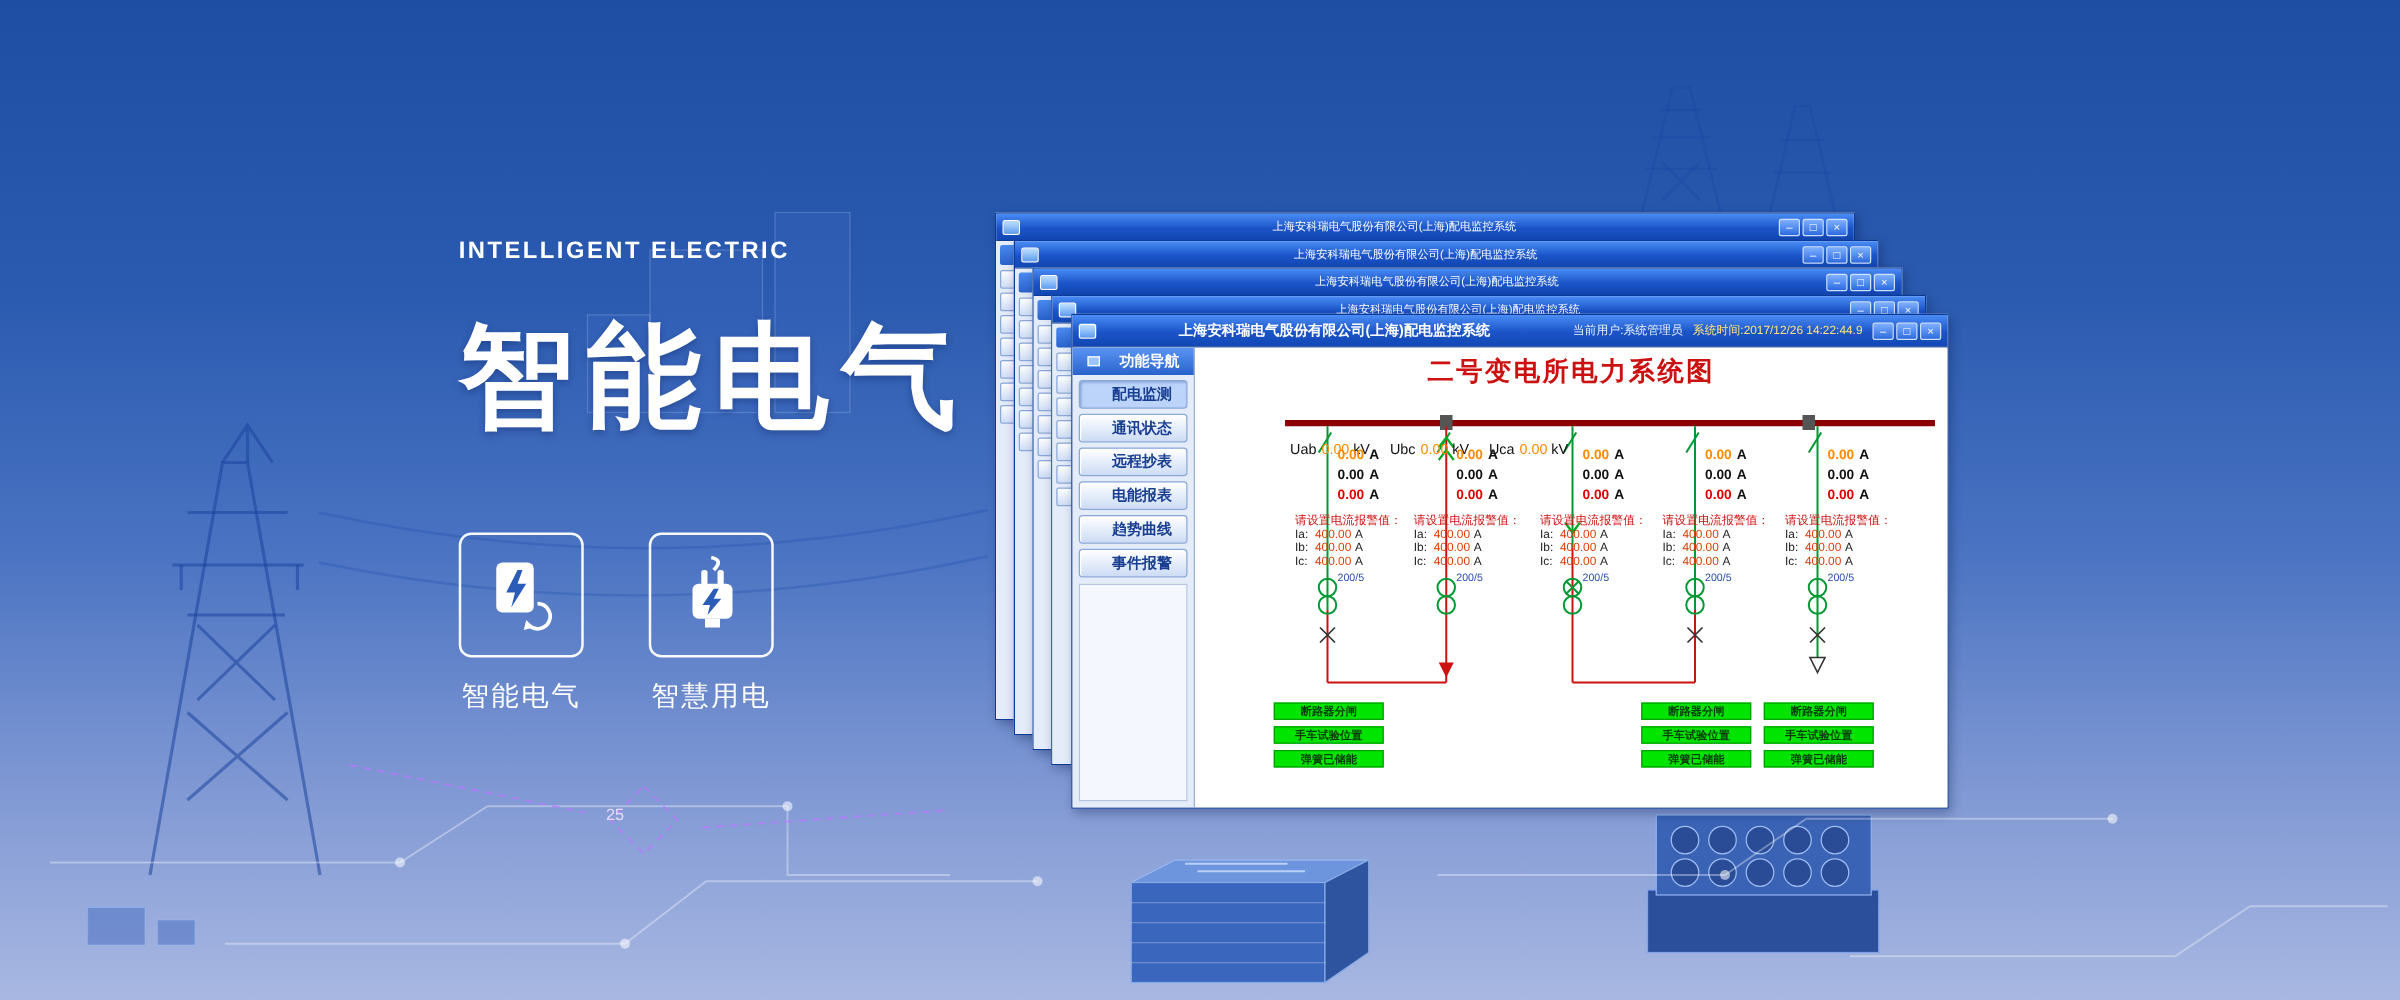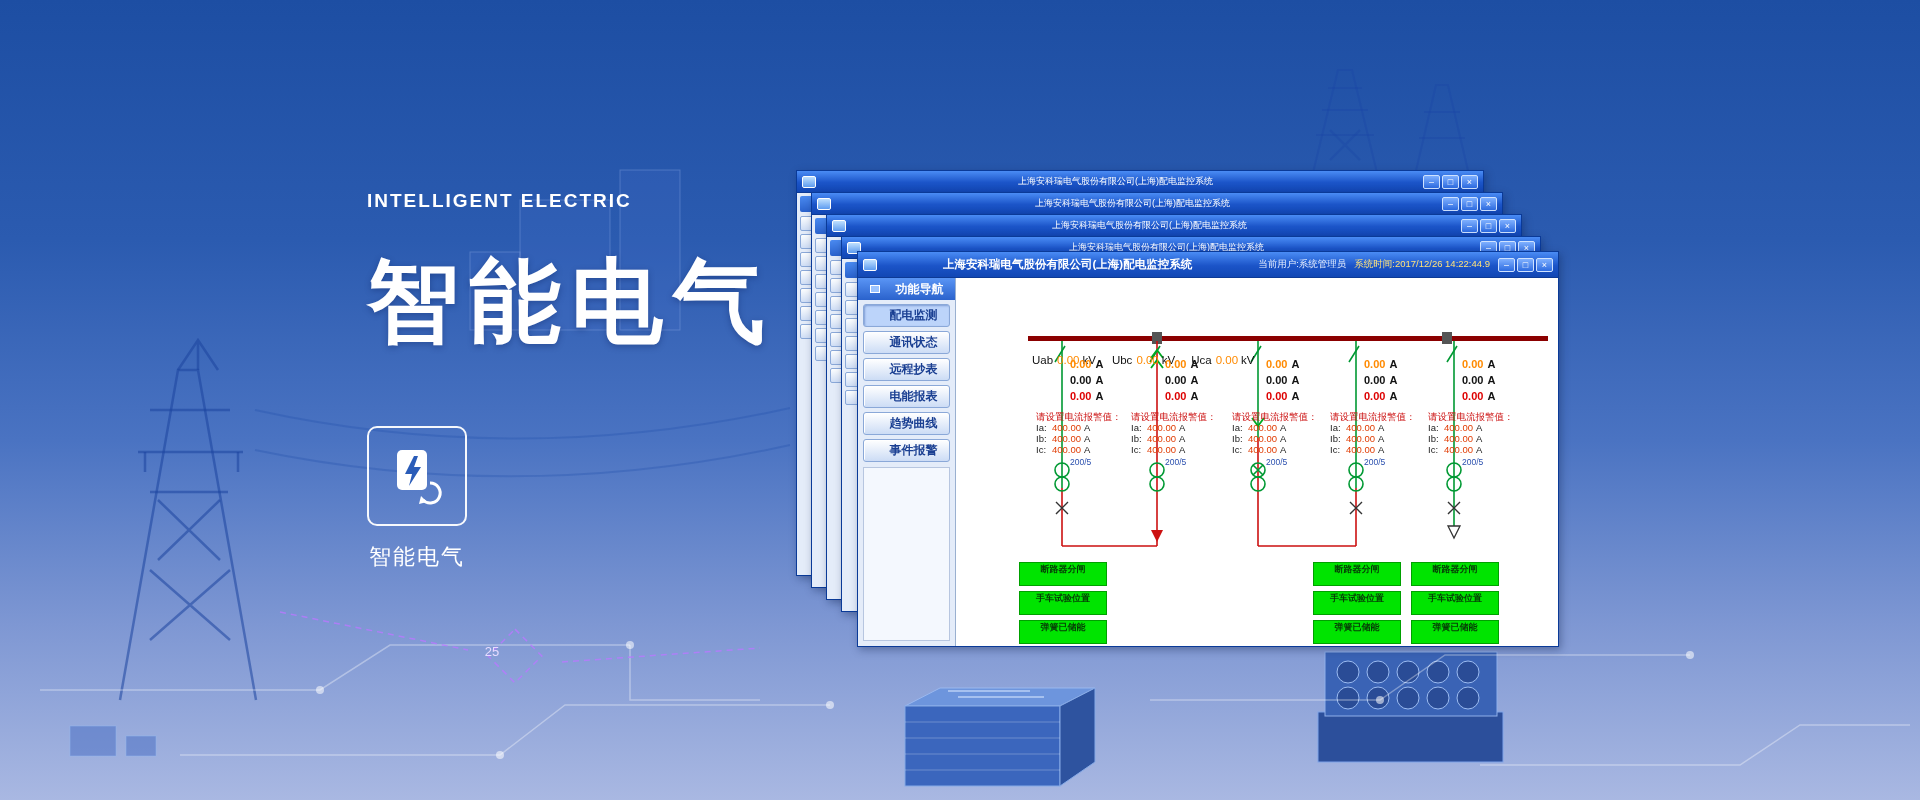--- a/index.html
+++ b/index.html
@@ -75,21 +75,21 @@
   .c-val.o { color:#ff8a00; } .c-val.k { color:#111; } .c-val.r { color:#dd0000; }
   .c-unit { color:#111; }
   .alarm { margin-top:5px; font-size:9.5px; line-height:11px; white-space:nowrap; }
   .alarm-head { color:#cc1111; }
   .a-lab { display:inline-block; width:16px; color:#222; }
   .a-val { color:#e03a00; }
   .a-unit { color:#222; margin-left:3px; }
   .ct { font-size:8.5px; color:#2a4fae; margin:2px 0 0 34px; }
 
   .sstack { position:absolute; top:284px; width:88px; }
-  .sbox { height:24px; margin-bottom:5px; background:#00e400; border:1px solid #00a000;
+  .sbox { height:14px; margin-bottom:5px; background:#00e400; border:1px solid #00a000;
     font-size:9px; line-height:12px; text-align:center; color:#063d06; font-weight:bold;
     overflow:hidden; white-space:nowrap; }
 
   svg .g { stroke:#009933; stroke-width:1.6; fill:none; }
   svg .g2 { stroke:#00aa22; stroke-width:1.8; fill:none; }
   svg .r { stroke:#cc1111; stroke-width:1.6; fill:none; }
   svg .k { stroke:#333; stroke-width:1.4; fill:none; }
 </style>
 </head>
 <body>
@@ -172,20 +172,33 @@
         <div class="fcard">
           <svg width="72" height="72" viewBox="0 0 72 72">
             <rect x="16" y="10" width="30" height="40" rx="5" fill="#fff"></rect>
             <polygon points="33,16 24,34 31,34 28,46 40,27 33,27 37,16" fill="#2a5cb8"></polygon>
             <path d="M49 43 a10 10 0 1 1 -7 17" stroke="#fff" stroke-width="3" fill="none"></path>
             <polygon points="40,56 46,62 38,64" fill="#fff"></polygon>
           </svg>
         </div>
         <div class="flabel">智能电气</div>
       </div>
+      <div class="feature">
+        <div class="fcard">
+          <svg width="72" height="72" viewBox="0 0 72 72">
+            <path d="M36 6 q10 2 2 10" stroke="#fff" stroke-width="3" fill="none"></path>
+            <rect x="28" y="16" width="5" height="12" rx="2" fill="#fff"></rect>
+            <rect x="41" y="16" width="5" height="12" rx="2" fill="#fff"></rect>
+            <rect x="21" y="27" width="32" height="28" rx="5" fill="#fff"></rect>
+            <polygon points="38,31 29,44 35,44 33,52 44,39 38,39 42,31" fill="#2a5cb8"></polygon>
+            <rect x="31" y="55" width="12" height="7" fill="#fff"></rect>
+          </svg>
+        </div>
+        <div class="flabel">智慧用电</div>
+      </div>
     </div>
   </div>
 
   <div class="win" style="left:796px;top:170px;width:688px;height:406px;z-index:11">
     <div class="titlebar sm">
       <span class="app-icon"></span>
       <span class="tb-title">上海安科瑞电气股份有限公司(上海)配电监控系统</span>
       <span class="tb-controls">
         <span class="tbtn">–</span>
         <span class="tbtn">□</span>
@@ -342,20 +355,21 @@
             <circle class="g" cx="498" cy="206" r="7"></circle>
 
           <path class="k" d="M100 224 L112 236 M112 224 L100 236"></path>
           <path class="k" d="M394 224 L406 236 M406 224 L394 236"></path>
           <path class="k" d="M492 224 L504 236 M504 224 L492 236"></path>
 
           <path d="M492 248 H504 L498 260 Z" fill="#fff" stroke="#333" stroke-width="1.3"></path>
           <path d="M195 252 H207 L201 264 Z" fill="#cc1111"></path>
         </svg>
 
+        <div class="dg-title">二号变电所电力系统图</div>
 
         <div class="volt-row">
           <span class="v-label">Uab</span>
           <span class="v-val">0.00</span>
           <span class="v-unit">kV</span>
           <span class="v-label">Ubc</span>
           <span class="v-val">0.00</span>
           <span class="v-unit">kV</span>
           <span class="v-label">Uca</span>
           <span class="v-val">0.00</span>

